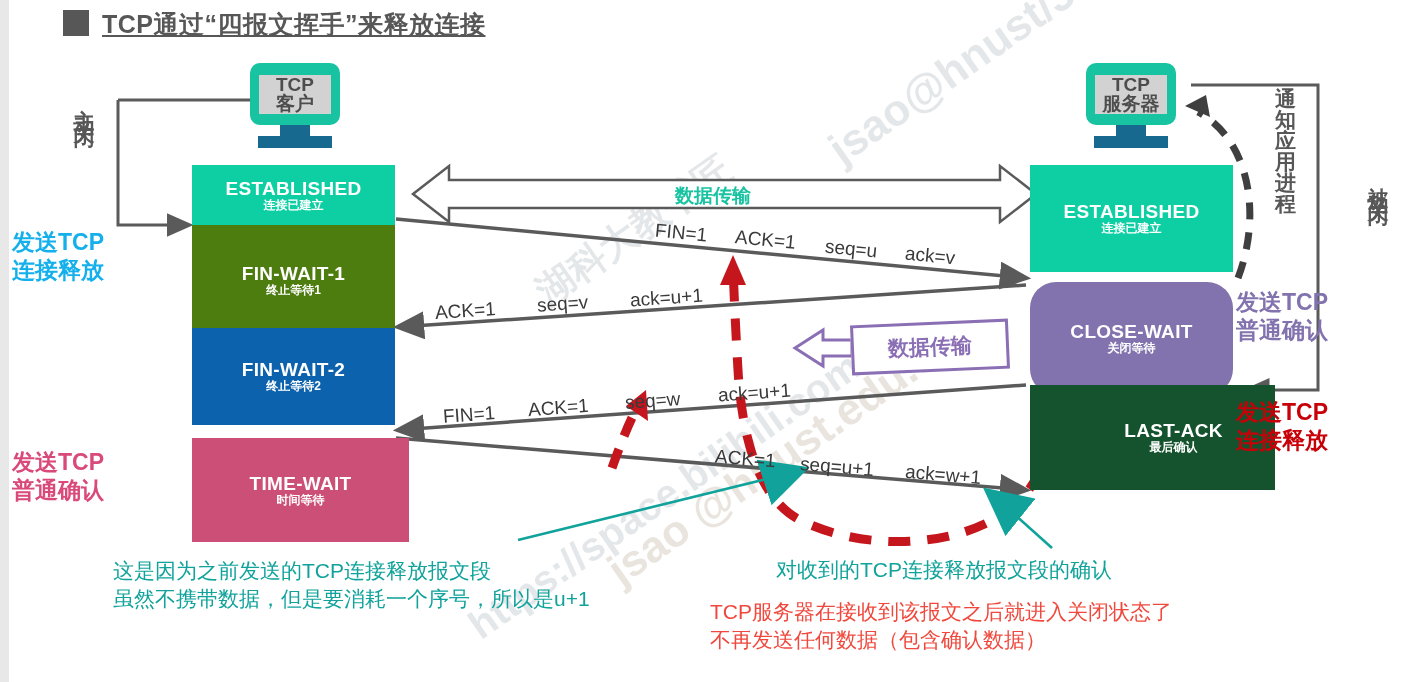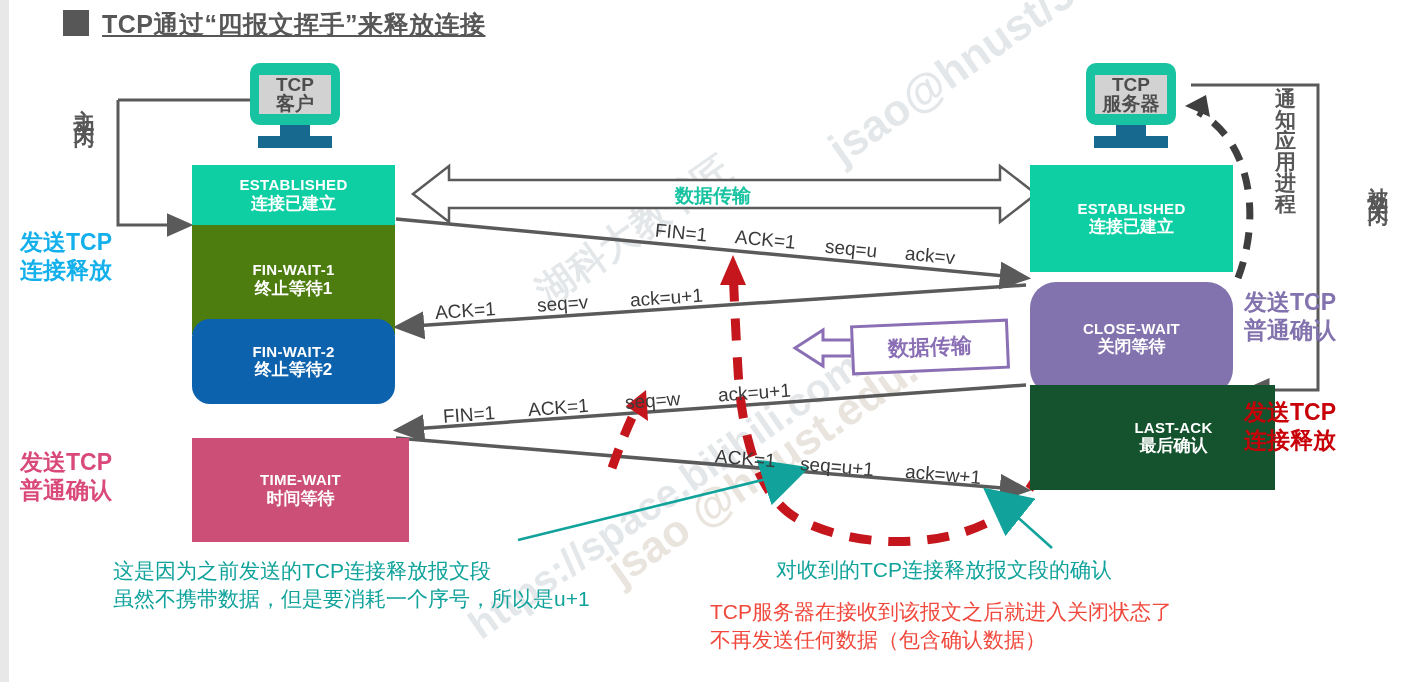--- a/index.html
+++ b/index.html
@@ -27,25 +27,25 @@
               display:flex;align-items:center;justify-content:center;}
   .pc .inner{width:72px;height:39px;background:#d2d2d2;display:flex;flex-direction:column;
              align-items:center;justify-content:center;line-height:1.0;}
   .pc .inner span{font-size:19px;font-weight:bold;color:#4d4d4d;}
   .pc .neck{width:30px;height:11px;background:#17698f;margin:0 auto;}
   .pc .base{width:74px;height:12px;background:#17698f;margin:0 auto;}
 
   
   .sbox{position:absolute;display:flex;flex-direction:column;align-items:center;
         justify-content:center;color:#fff;line-height:1.12;text-align:center;}
-  .sbox .en{font-size:15px;font-weight:bold;letter-spacing:.3px;}
-  .sbox .cn{font-size:17px;font-weight:bold;}
-
-  
-  .cap{position:absolute;font-size:23px;font-weight:bold;line-height:1.22;white-space:nowrap;margin-left:8px;}
+  .sbox .en{font-size:19px;font-weight:bold;letter-spacing:.3px;}
+  .sbox .cn{font-size:12px;font-weight:bold;}
+
+  
+  .cap{position:absolute;font-size:23px;font-weight:bold;line-height:1.22;white-space:nowrap;}
 
   
   .vcap{position:absolute;font-size:21px;font-weight:bold;color:#575757;
         writing-mode:vertical-rl;text-orientation:upright;letter-spacing:6px;line-height:1;}
 
   
   .seg{position:absolute;font-size:19px;color:#3a3a3a;white-space:nowrap;
        font-family:"Liberation Sans","DejaVu Sans",sans-serif;}
 
   .banner-label{position:absolute;font-size:19px;font-weight:bold;color:#17c3a0;
@@ -159,21 +159,21 @@
   </div>
 
   <div class="sbox" style="left:192px;top:165px;width:203px;height:60px;background:#0ecfa4;">
     <div class="en">ESTABLISHED</div>
     <div class="cn">连接已建立</div>
   </div>
   <div class="sbox" style="left:192px;top:225px;width:203px;height:110px;background:#4d7c0f;">
     <div class="en">FIN-WAIT-1</div>
     <div class="cn">终止等待1</div>
   </div>
-  <div class="sbox" style="left:192px;top:319px;width:203px;height:85px;background:#0d62ad;border-radius:18px;">
+  <div class="sbox" style="left:192px;top:328px;width:203px;height:97px;background:#0d62ad;">
     <div class="en">FIN-WAIT-2</div>
     <div class="cn">终止等待2</div>
   </div>
   <div class="sbox" style="left:192px;top:438px;width:217px;height:104px;background:#cc4f77;">
     <div class="en">TIME-WAIT</div>
     <div class="cn">时间等待</div>
   </div>
 
   <div class="sbox" style="left:1030px;top:165px;width:203px;height:107px;background:#0ecfa4;">
     <div class="en">ESTABLISHED</div>

